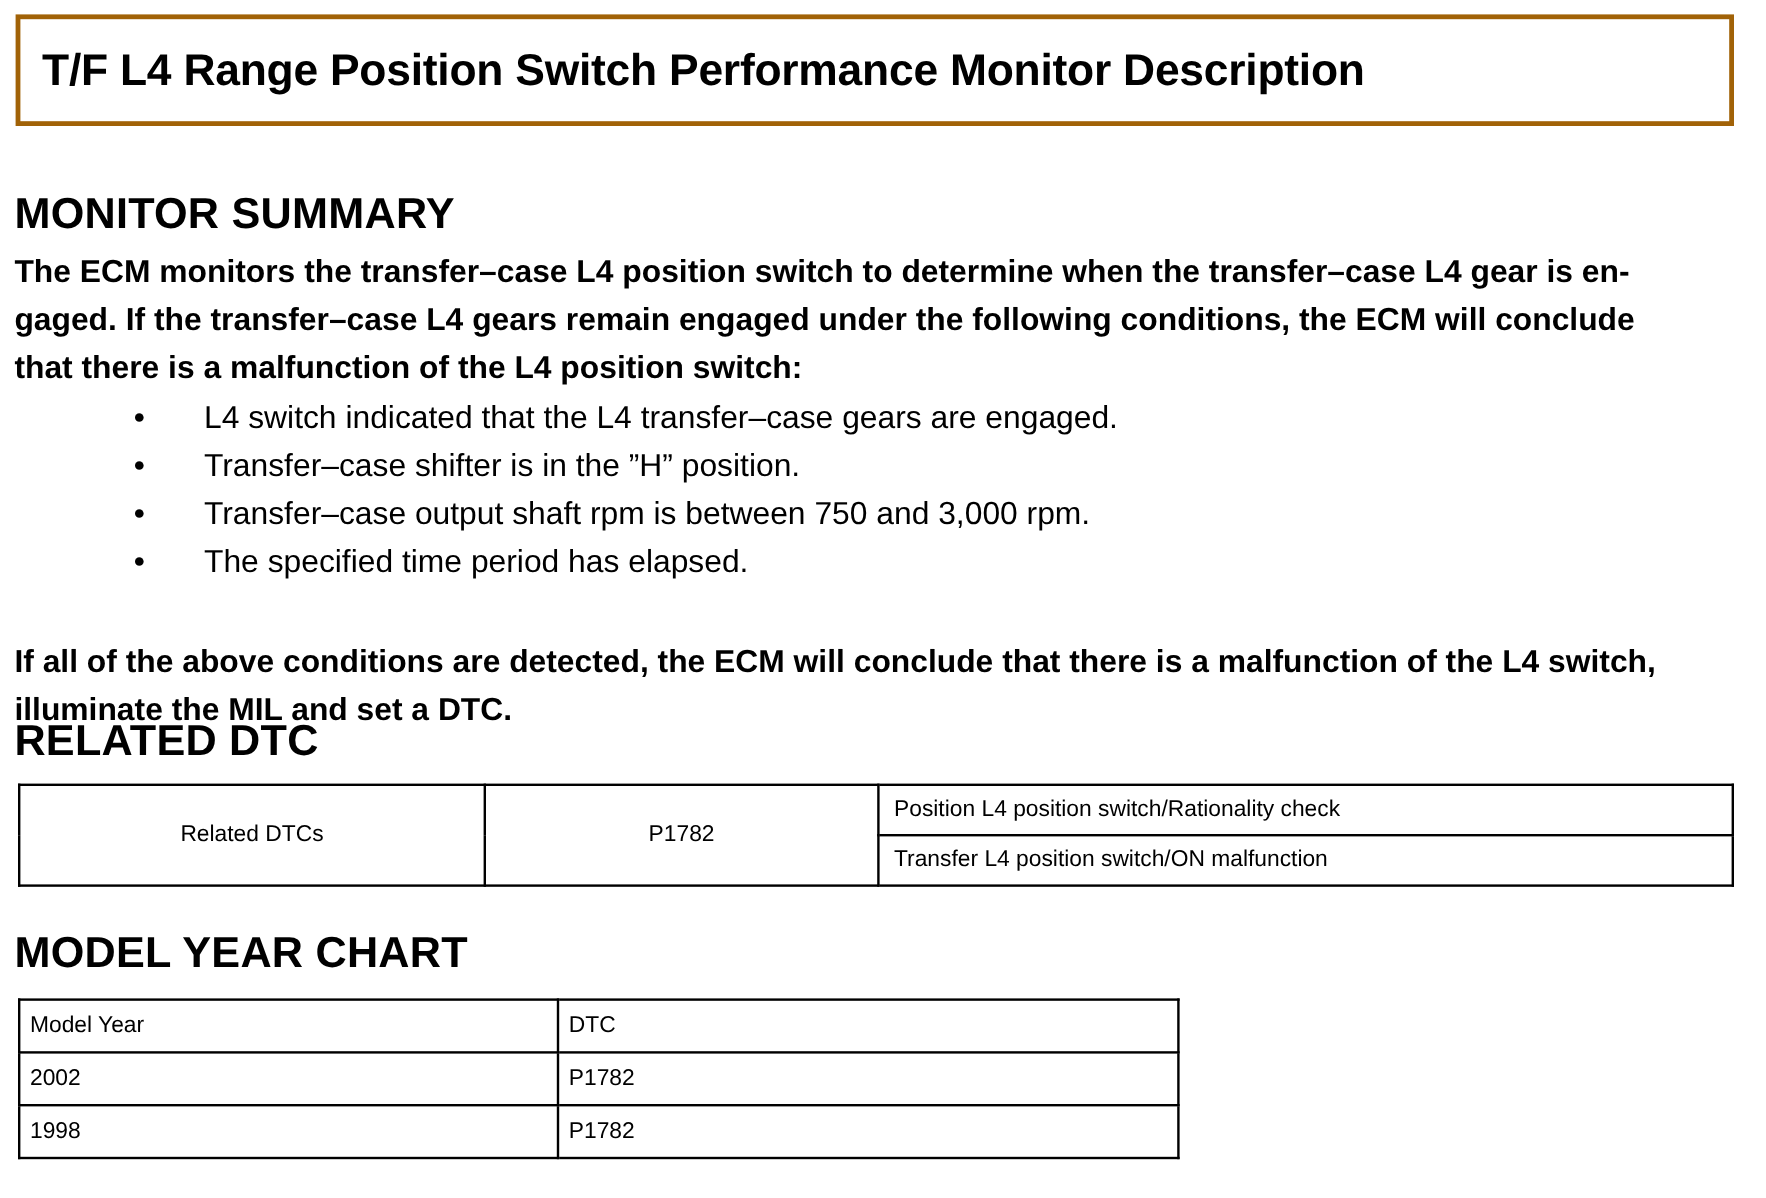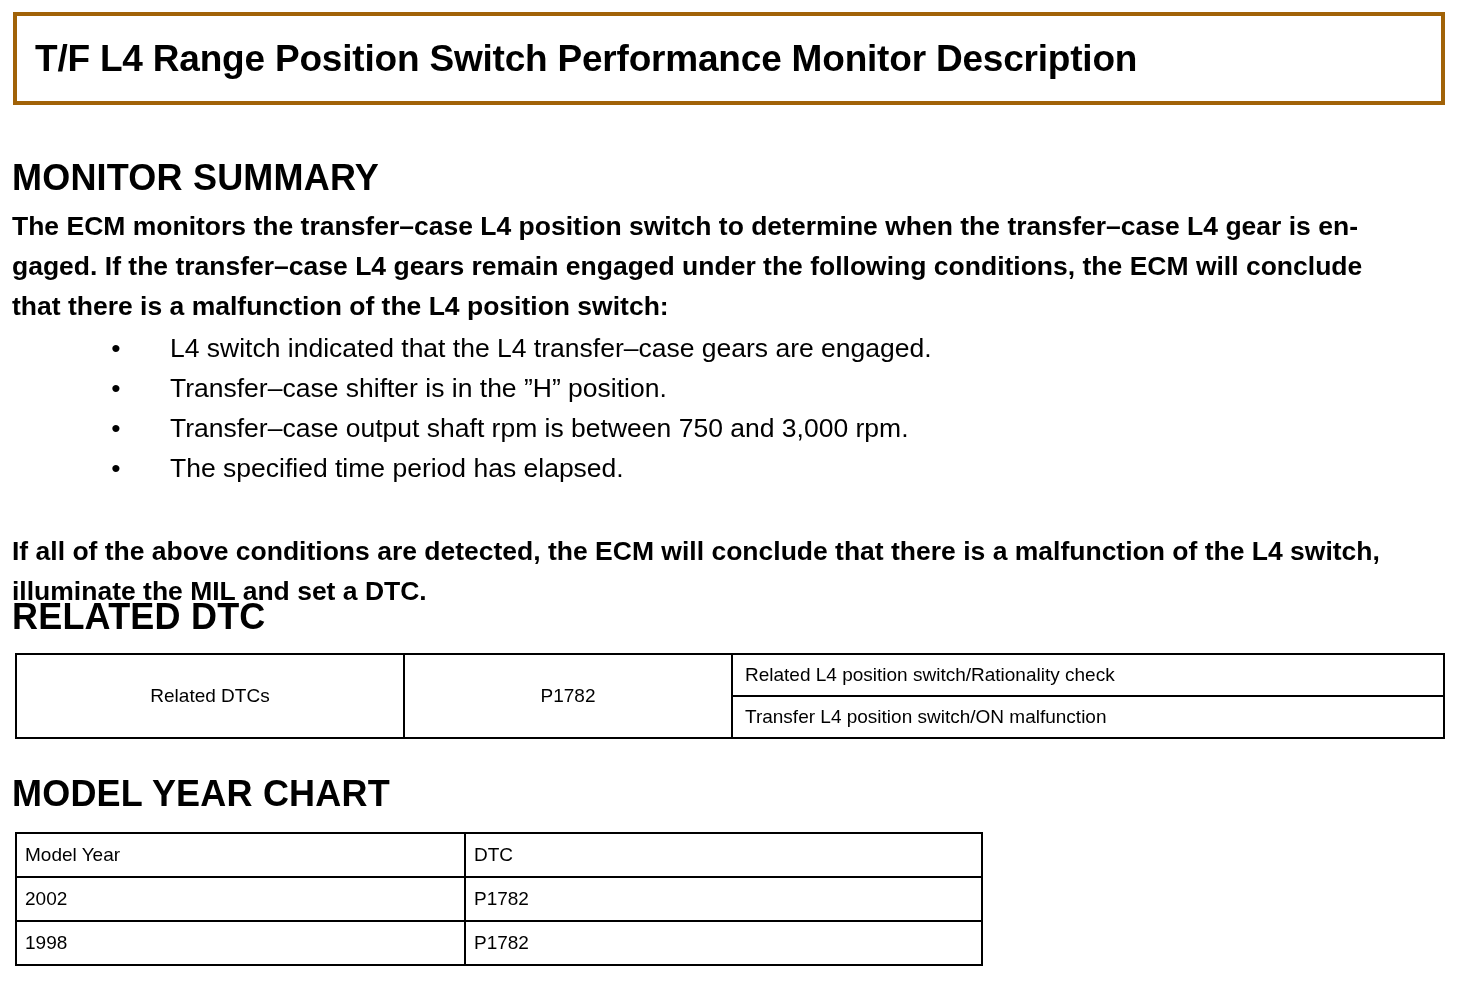--- a/index.html
+++ b/index.html
@@ -177,21 +177,21 @@
   <div class="para-line">illuminate the MIL and set a DTC.</div>
 </div>
 
 <div class="section-heading" id="heading-related-dtc">RELATED DTC</div>
 
 <table id="table-related-dtc">
   <tbody>
     <tr>
       <td class="cell-related-label" rowspan="2">Related DTCs</td>
       <td class="cell-related-code" rowspan="2">P1782</td>
-      <td class="cell-related-desc">Related L4 position switch/Rationality check</td>
+      <td class="cell-related-desc">Position L4 position switch/Rationality check</td>
     </tr>
     <tr>
       <td class="cell-related-desc">Transfer L4 position switch/ON malfunction</td>
     </tr>
   </tbody>
 </table>
 
 <div class="section-heading" id="heading-model-year">MODEL YEAR CHART</div>
 
 <table id="table-model-year">

